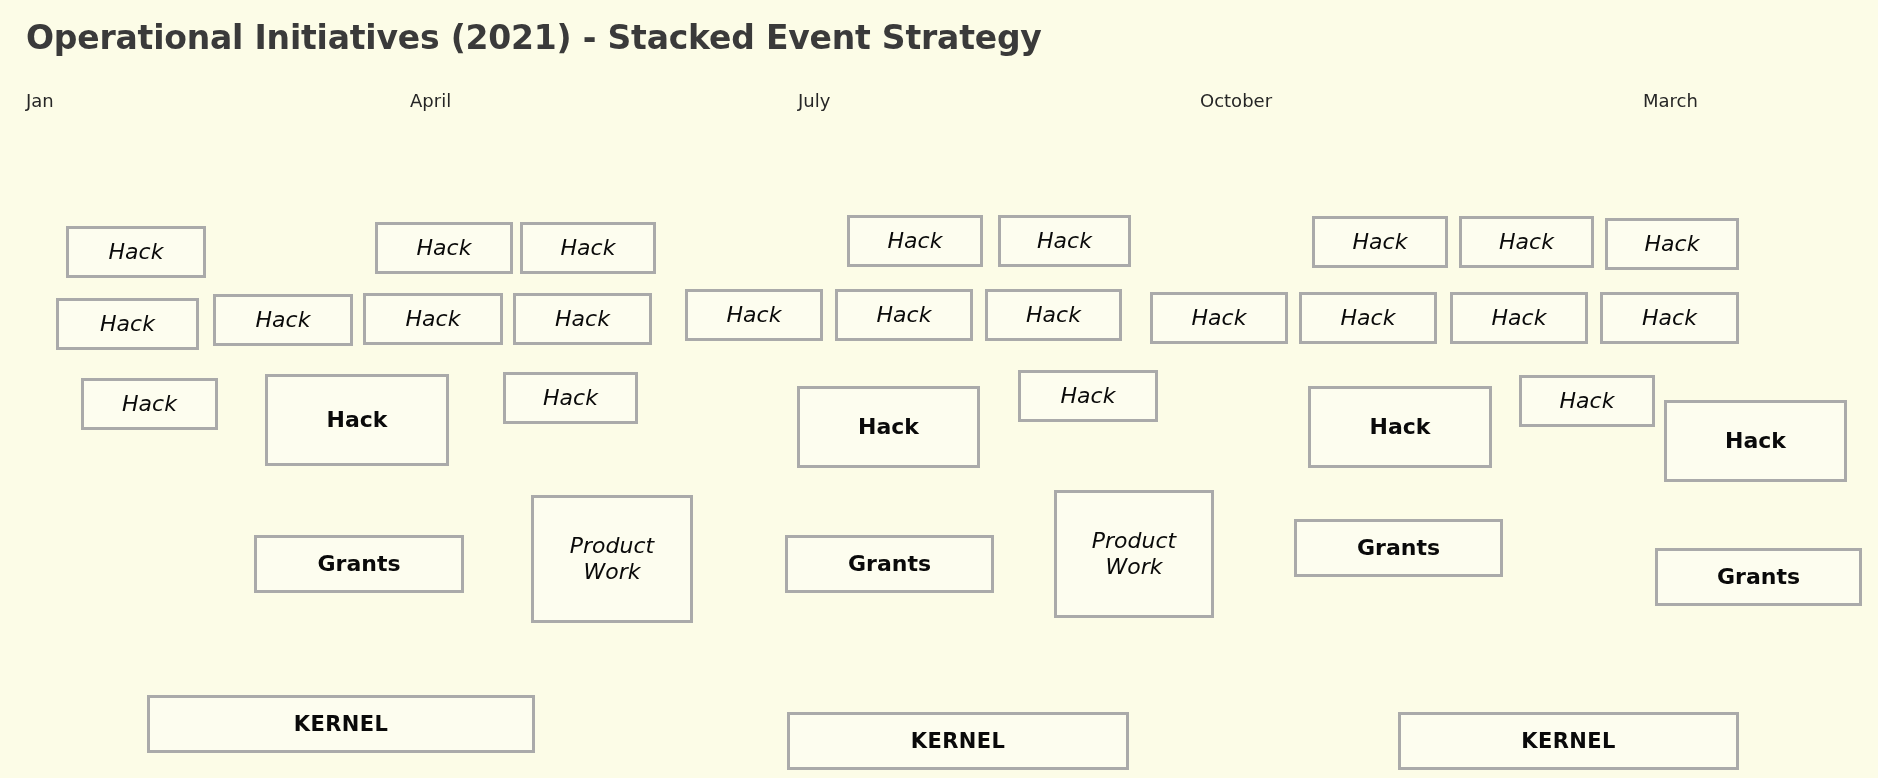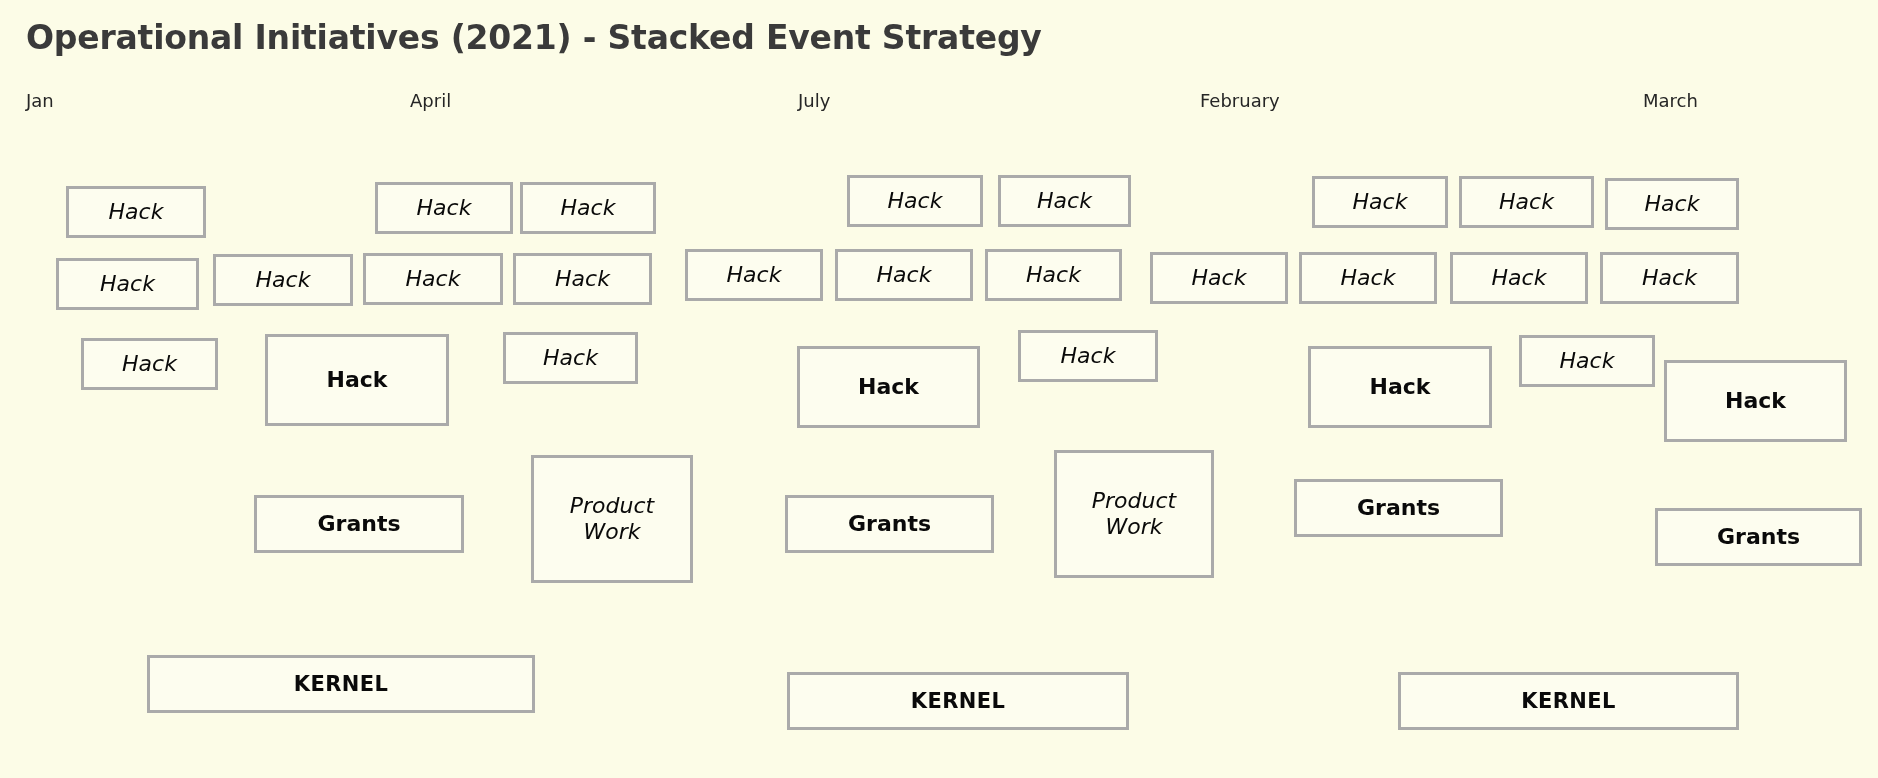--- a/index.html
+++ b/index.html
@@ -40,20 +40,21 @@
     position: absolute;
     box-sizing: border-box;
     border: 3px solid #AAAAAA;
     background: #FDFDEF;
     display: flex;
     align-items: center;
     justify-content: center;
     text-align: center;
     color: #0A0A0A;
     line-height: 1.18;
+    margin-top: 40px;
   }
   .evt-hack-small {
     font-size: 22px;
     font-style: italic;
     font-weight: normal;
   }
   .evt-hack-big {
     font-size: 22px;
     font-style: normal;
     font-weight: bold;
@@ -83,21 +84,21 @@
 <body>
 
 <div id="canvas">
 
   <div id="page-title">Operational Initiatives (2021) - Stacked Event Strategy</div>
 
   <div id="month-axis">
       <div class="month-label" style="left: 26px; top: 90px;">Jan</div>
       <div class="month-label" style="left: 410px; top: 90px;">April</div>
       <div class="month-label" style="left: 798px; top: 90px;">July</div>
-      <div class="month-label" style="left: 1200px; top: 90px;">February</div>
+      <div class="month-label" style="left: 1200px; top: 90px;">October</div>
       <div class="month-label" style="left: 1643px; top: 90px;">March</div>
     </div>
 
   <div id="boxes-layer">
       <div class="event-box evt-hack-small" style="left: 66px; top: 186px; width: 140px; height: 52px;">
         <span class="box-label">Hack</span>
       </div>
       <div class="event-box evt-hack-small" style="left: 375px; top: 182px; width: 138px; height: 52px;">
         <span class="box-label">Hack</span>
       </div>

